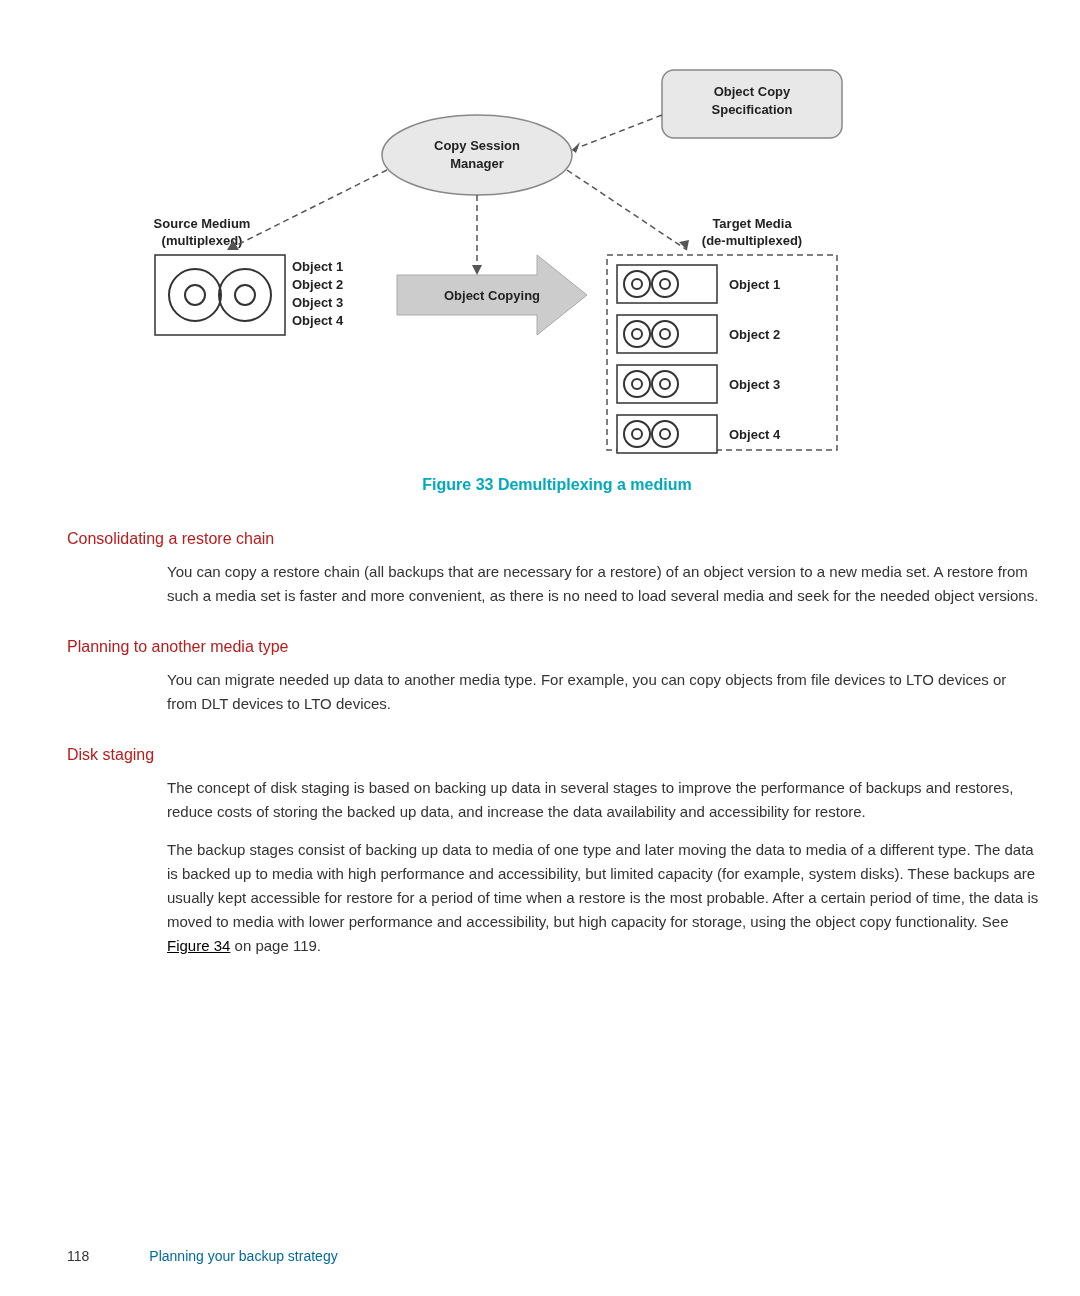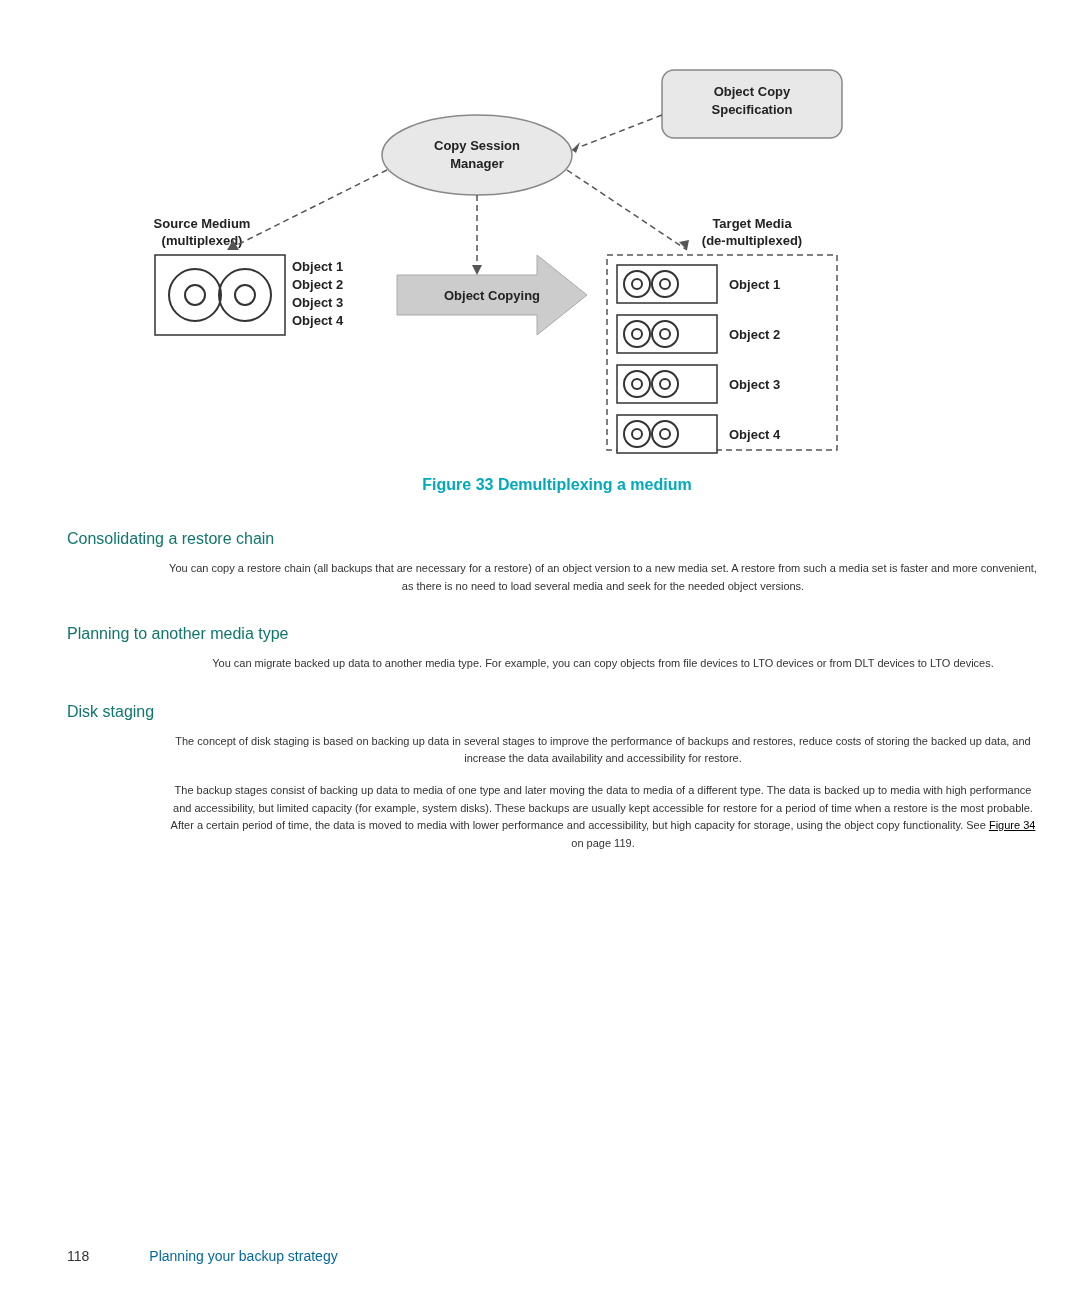--- a/index.html
+++ b/index.html
@@ -34,36 +34,35 @@
       text-align: center;
       font-size: 16px;
       font-weight: bold;
       color: #00aabb;
       margin-bottom: 36px;
       margin-top: 16px;
     }
 
     
     .section-heading {
-      color: #0f766e;
+      color: #b91c1c;
       font-size: 16px;
       font-weight: normal;
       margin-bottom: 12px;
       margin-top: 30px;
     }
 
     
     .section-body {
       margin-left: 100px;
       margin-right: 8px;
       margin-bottom: 16px;
       line-height: 1.6;
       color: #333;
-      font-size: 11px;
-      text-align: center;
+      font-size: 15px;
     }
 
     .section-body p {
       margin-bottom: 14px;
     }
 
     .link-text {
       color: #000000;
       text-decoration: underline;
     }
@@ -215,21 +214,21 @@
   <div>
     <h3 class="section-heading">Consolidating a restore chain</h3>
     <div class="section-body">
       <p>You can copy a restore chain (all backups that are necessary for a restore) of an object version to a new media set. A restore from such a media set is faster and more convenient, as there is no need to load several media and seek for the needed object versions.</p>
     </div>
   </div>
 
   <div>
     <h3 class="section-heading">Planning to another media type</h3>
     <div class="section-body">
-      <p>You can migrate backed up data to another media type. For example, you can copy objects from file devices to LTO devices or from DLT devices to LTO devices.</p>
+      <p>You can migrate needed up data to another media type. For example, you can copy objects from file devices to LTO devices or from DLT devices to LTO devices.</p>
     </div>
   </div>
 
   <div>
     <h3 class="section-heading">Disk staging</h3>
     <div class="section-body">
       <p>The concept of disk staging is based on backing up data in several stages to improve the performance of backups and restores, reduce costs of storing the backed up data, and increase the data availability and accessibility for restore.</p>
       <p>The backup stages consist of backing up data to media of one type and later moving the data to media of a different type. The data is backed up to media with high performance and accessibility, but limited capacity (for example, system disks). These backups are usually kept accessible for restore for a period of time when a restore is the most probable. After a certain period of time, the data is moved to media with lower performance and accessibility, but high capacity for storage, using the object copy functionality. See <span class="link-text">Figure 34</span> on page 119.</p>
     </div>
   </div>

